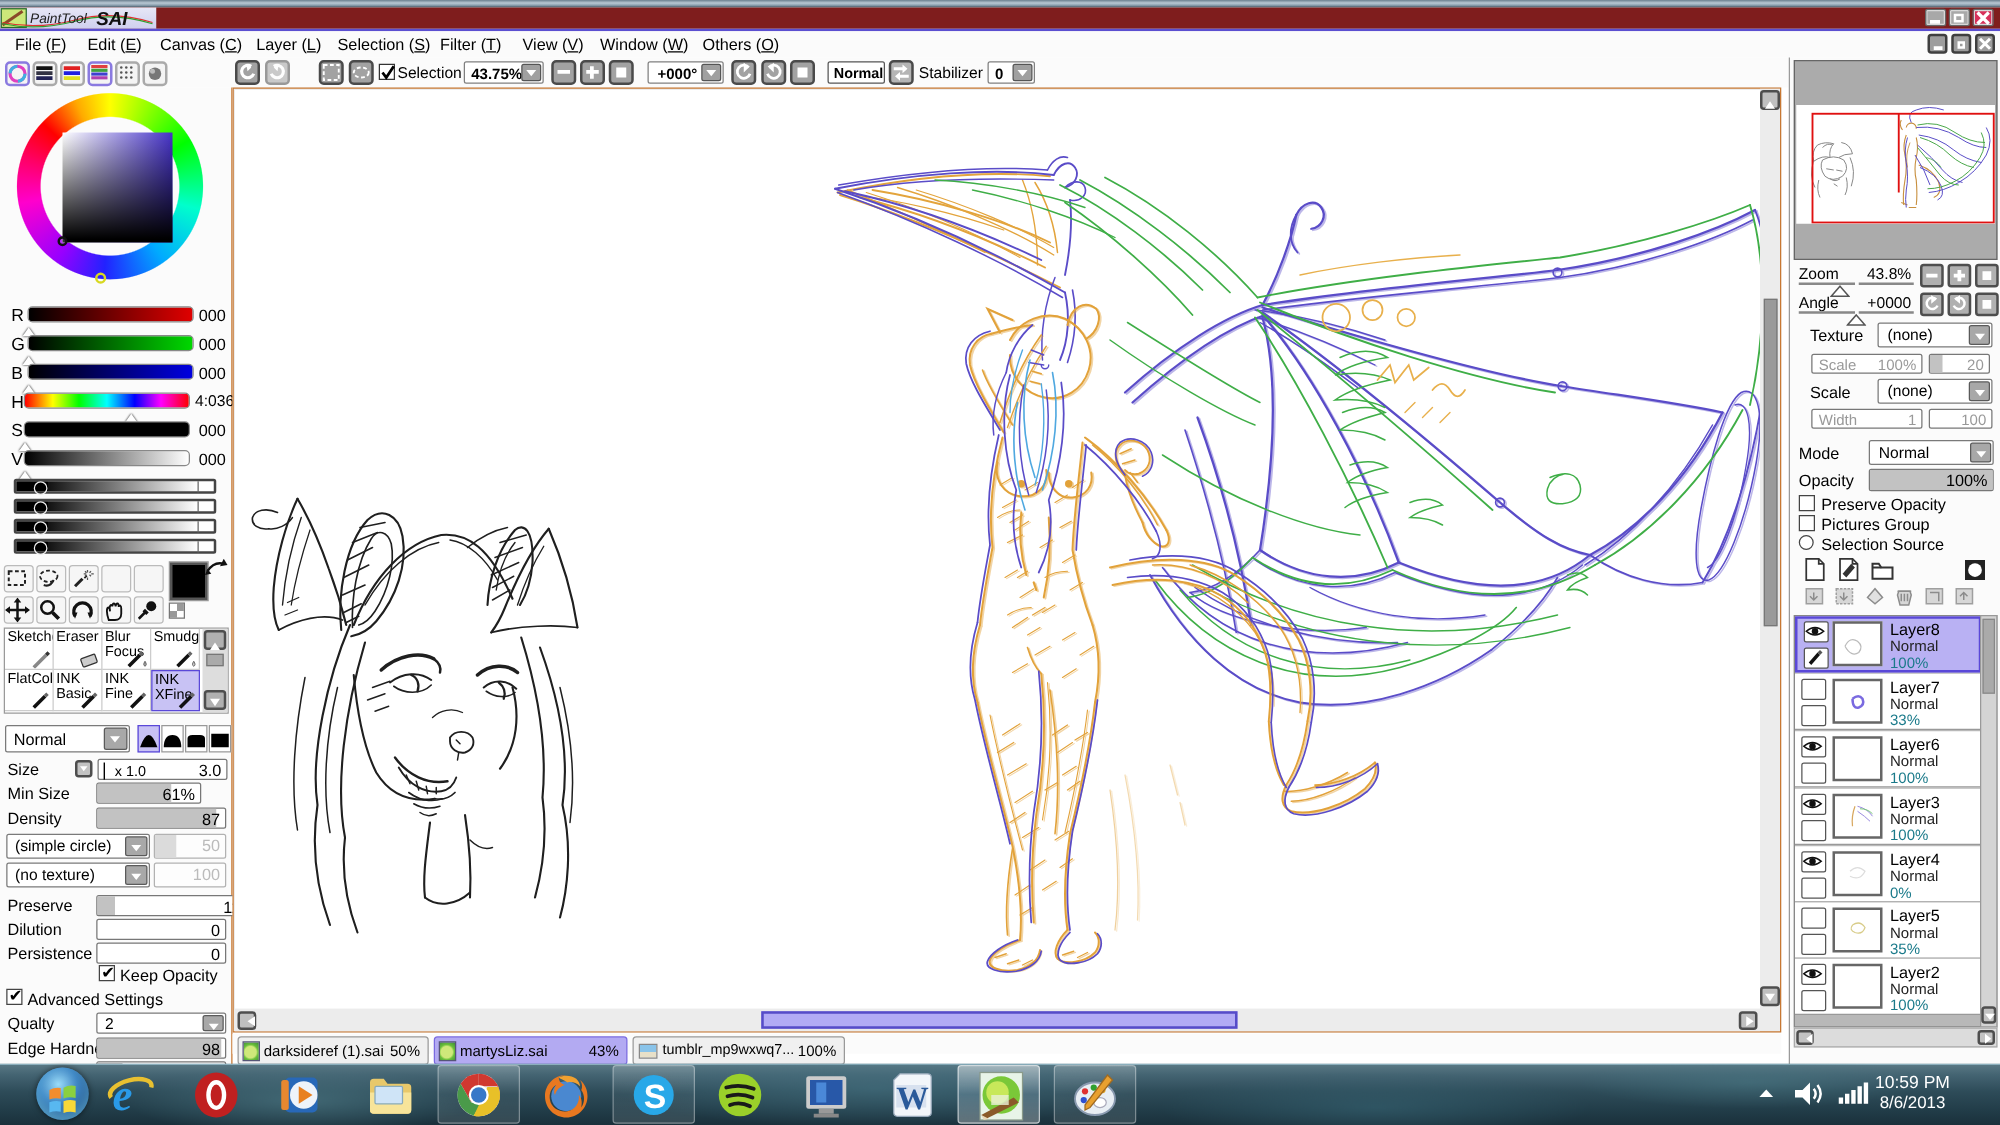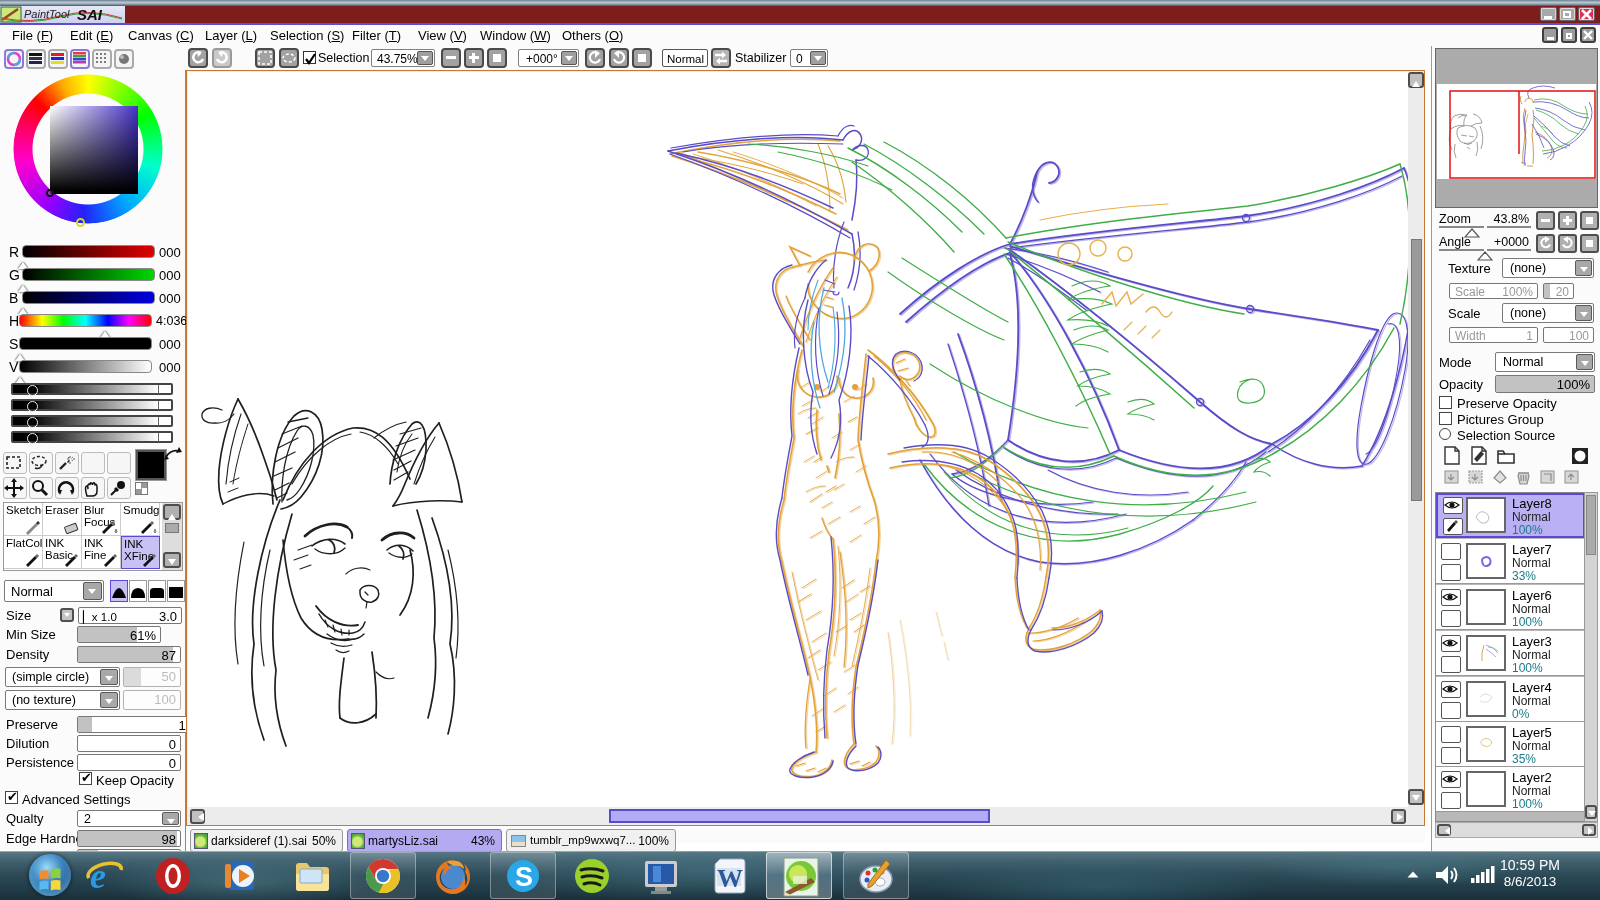--- a/index.html
+++ b/index.html
@@ -26,21 +26,21 @@
 .dropbox { position:absolute; border:1px solid #7a7a7a; background:#fff; border-radius:2px; font-size:12px; }
 .droparrow { position:absolute; right:1px; top:1px; bottom:1px; width:17px; background:#a8a8a8; border:1px solid #5a5a5a; border-radius:2px; }
 .droparrow:after { content:""; position:absolute; left:4px; top:6px; border:4px solid transparent; border-top:5px solid #fff; }
 
 .wbtn { width:17px; height:14px; background:#a8a8a8; border:1px solid #666; border-radius:2px; box-shadow:inset 0 0 0 1px #d8d8d8; }
 .wg { position:absolute; }
 .mwbtn { width:16px; height:16px; background:#9d9d9d; border:2px solid #3f3f3f; border-radius:3px; }
 
 
 .tbtn { position:absolute; top:2px; width:20px; height:20px; background:#a2a2a2; border:2px solid #4a4a4a; border-radius:4px; }
-.tbox { position:absolute; top:3px; height:18px; background:#fff; border:1px solid #808080; border-radius:2px; font-size:12px; color:#000; }
+.tbox { position:absolute; top:3px; height:18px; background:#fff; border:1px solid #808080; border-radius:2px; font-size:12px; color:#000;font-weight:bold; }
 .tdrop { position:absolute; right:1px; top:1px; width:16px; height:14px; background:#a0a0a0; border:1px solid #555; border-radius:2px; }
 .tdrop:after { content:""; position:absolute; left:3px; top:4px; border:4px solid transparent; border-top:5px solid #fff; }
 
 
 #leftpanel { left:0; top:70px; width:186px; height:782px; background:#fbfbfb; border-right:1px solid #c87832; }
 
 .licon { position:absolute; top:2px; width:20px; height:20px; background:#f4f4f4; border:2px solid #aaa; border-radius:4px; }
 #huewheel { left:13px; top:4px; width:150px; height:150px; border-radius:50%;
   background:conic-gradient(#ffff00,#00ff00 16.6%,#00ffcc 29%,#00aaff 40%,#2222ff 51%,#9900ff 60%,#ff00cc 72%,#ff0066 80%,#ff0000 87%,#ffaa00 94%,#ffff00);
   -webkit-mask:radial-gradient(circle, transparent 55px, #000 56px, #000 74px, transparent 75px);
@@ -916,21 +916,21 @@
     </div>
   <div class="abs" style="left:16px;top:215px;font-size:13px">Texture</div>
   <div class="dropbox" style="left:70px;top:212px;width:92px;height:20px">
       <span style="position:absolute;left:7px;top:2px;font-size:12.5px">(none)</span>
       <div class="droparrow" style="width:17px"></div>
     </div>
   <div class="pbox abs dim" style="left:17px;top:237px;width:89px;height:16px">
       <span style="position:absolute;left:5px;top:1px;font-size:12px;color:#999">Scale</span>
       <span class="pval" style="color:#999;font-size:12px">100%</span>
     </div>
-  <div class="pbox abs dim" style="left:111px;top:237px;width:31px;height:16px">
+  <div class="pbox abs dim" style="left:111px;top:237px;width:49px;height:16px">
       <div class="pfill" style="width:22%"></div>
       <span class="pval" style="color:#999;font-size:12px">20</span>
     </div>
   <div class="abs" style="left:16px;top:260px;font-size:13px">Scale</div>
   <div class="dropbox" style="left:70px;top:257px;width:92px;height:20px">
       <span style="position:absolute;left:7px;top:2px;font-size:12.5px">(none)</span>
       <div class="droparrow" style="width:17px"></div>
     </div>
   <div class="pbox abs dim" style="left:17px;top:281px;width:89px;height:16px">
       <span style="position:absolute;left:5px;top:1px;font-size:12px;color:#999">Width</span>

